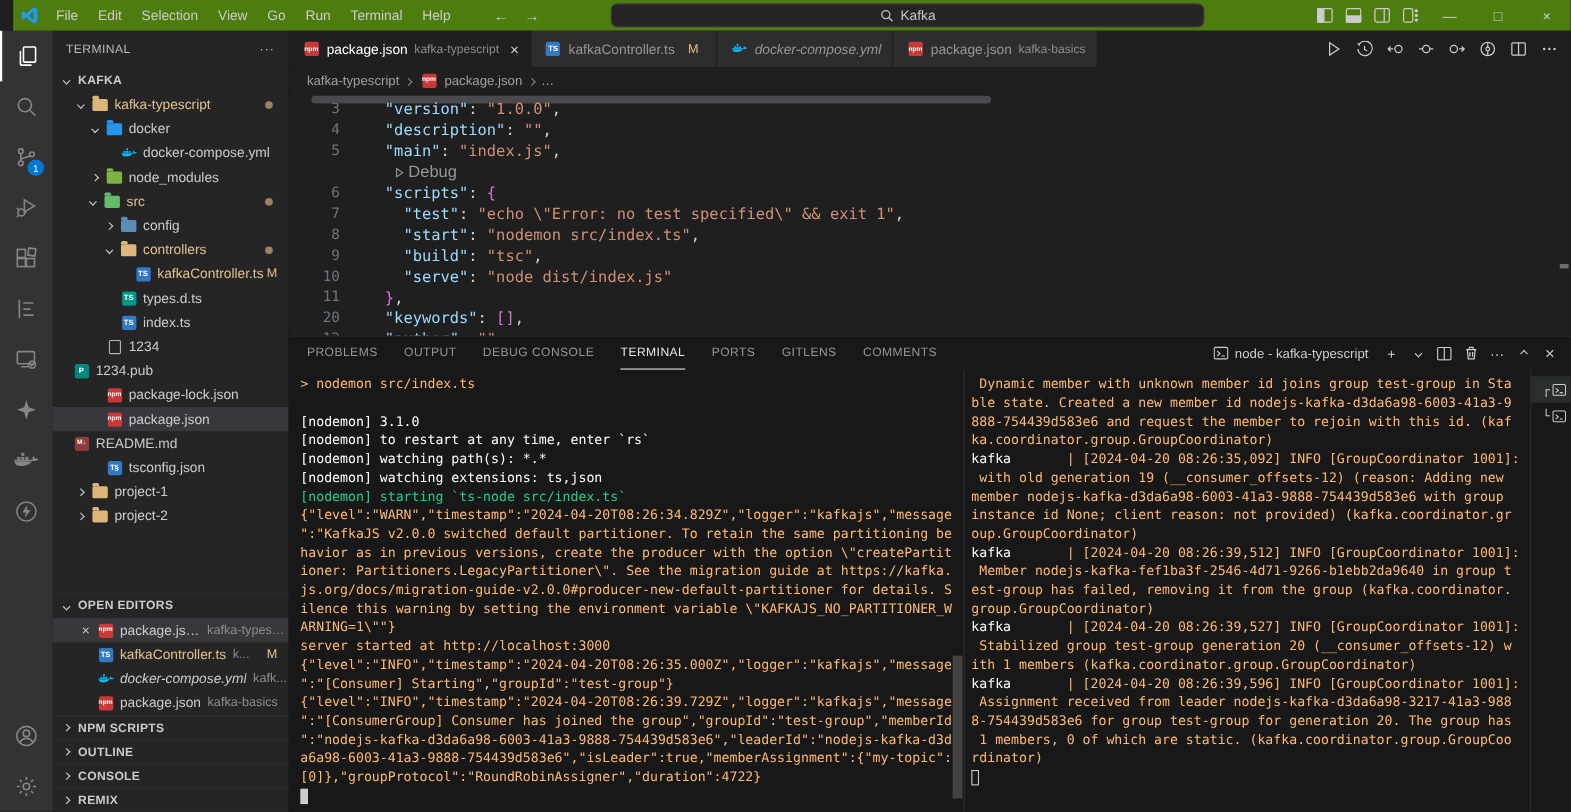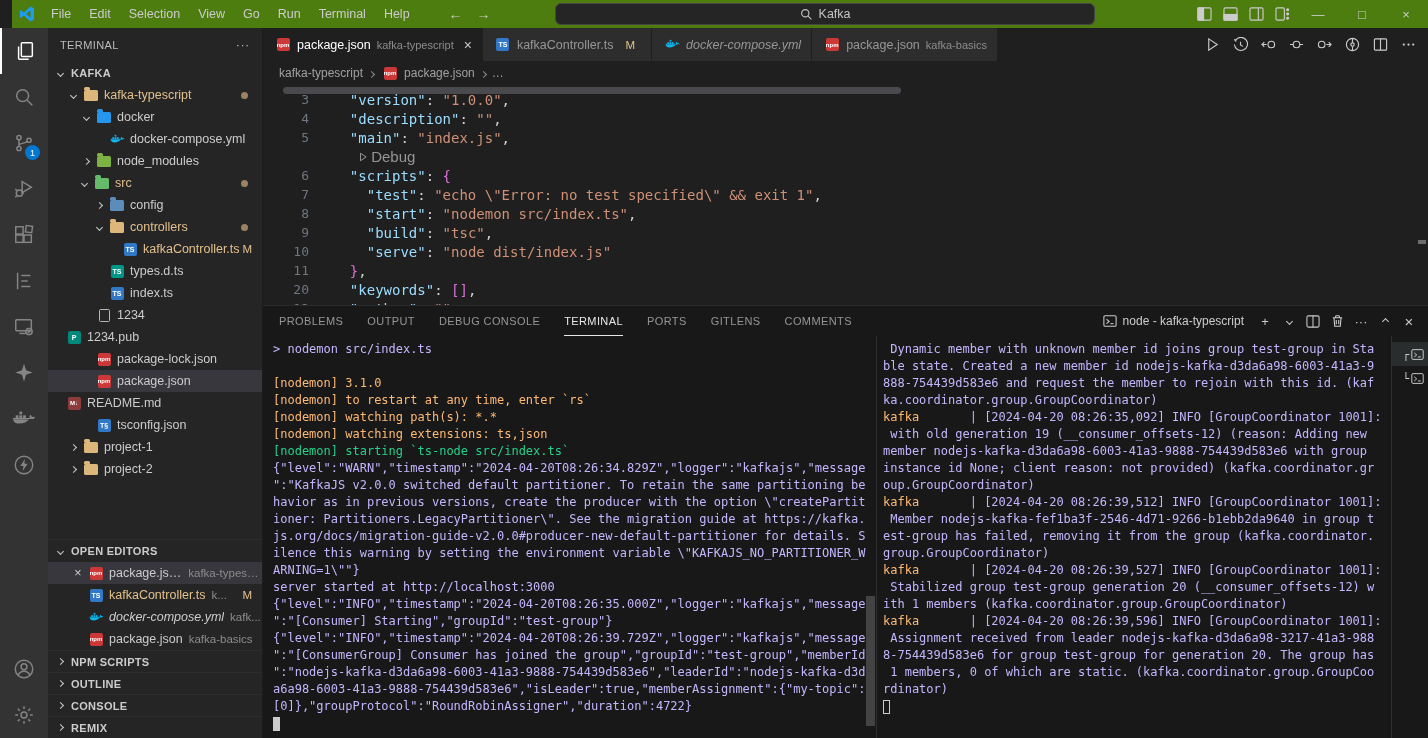--- a/index.html
+++ b/index.html
@@ -95,21 +95,21 @@
   .ptab.active { color:#e7e7e7; border-bottom:1px solid #e7e7e7; }
   #panel-actions { margin-left:auto; display:flex; align-items:center; gap:2px; color:#cccccc; }
   #term-title { display:flex; align-items:center; gap:6px; font-size:12px; color:#cccccc; margin-right:8px; }
   .pact { width:22px; height:22px; display:flex; align-items:center; justify-content:center; color:#cccccc; font-size:13px; }
 
   #panel-body { flex:1; display:flex; min-height:0; }
   .termpane { position:relative; overflow:hidden; padding:6px 0 0 10px; }
   #term-left { width:614px; border-right:1px solid #2f2f2f; }
   #term-right { flex:1; border-right:1px solid #2f2f2f; padding-left:6px; }
   .tline { height:17px; white-space:pre; font-family:"DejaVu Sans Mono",monospace; font-size:12px; }
-  .tl-d{color:#c4b5fd} .tl-y{color:#fdba74} .tl-g{color:#23d18b}
+  .tl-d{color:#fdba74} .tl-y{color:#ffffff} .tl-g{color:#23d18b}
   .cursor-block { display:inline-block; width:7px; height:14px; background:#cccccc; vertical-align:middle; }
   .cursor-hollow { display:inline-block; width:7px; height:14px; border:1px solid #cccccc; vertical-align:middle; }
   .term-scrollbar { position:absolute; right:1px; width:9px; background:#434343; border-radius:0; }
   #term-tabslist { width:36px; flex:none; display:flex; flex-direction:column; padding-top:6px; }
   .ttab-item { height:24px; display:flex; align-items:center; justify-content:flex-end; gap:2px; padding-right:4px;
     font-family:"DejaVu Sans Mono",monospace; font-size:11px; color:#cccccc; }
   .ttab-item.sel { background:#2a2d2e; }
 
   svg { display:block; }
 </style>

